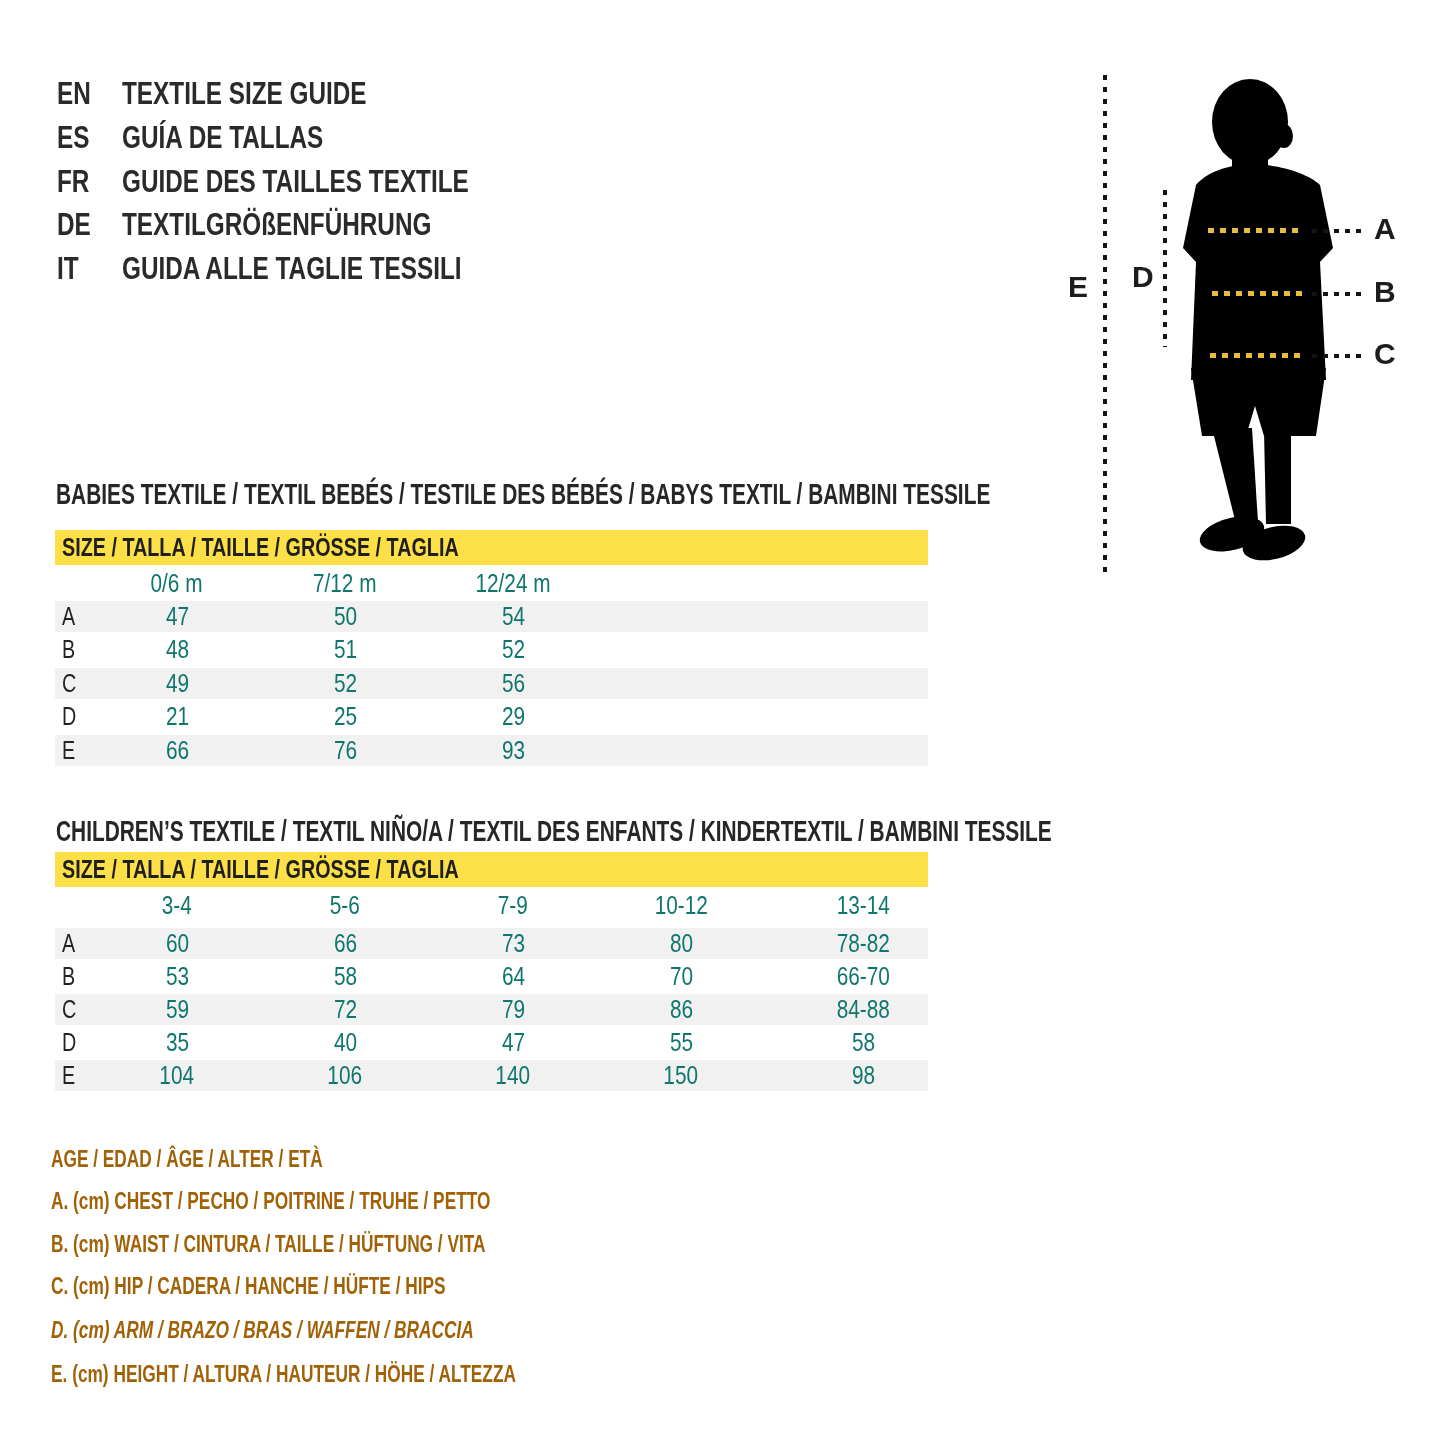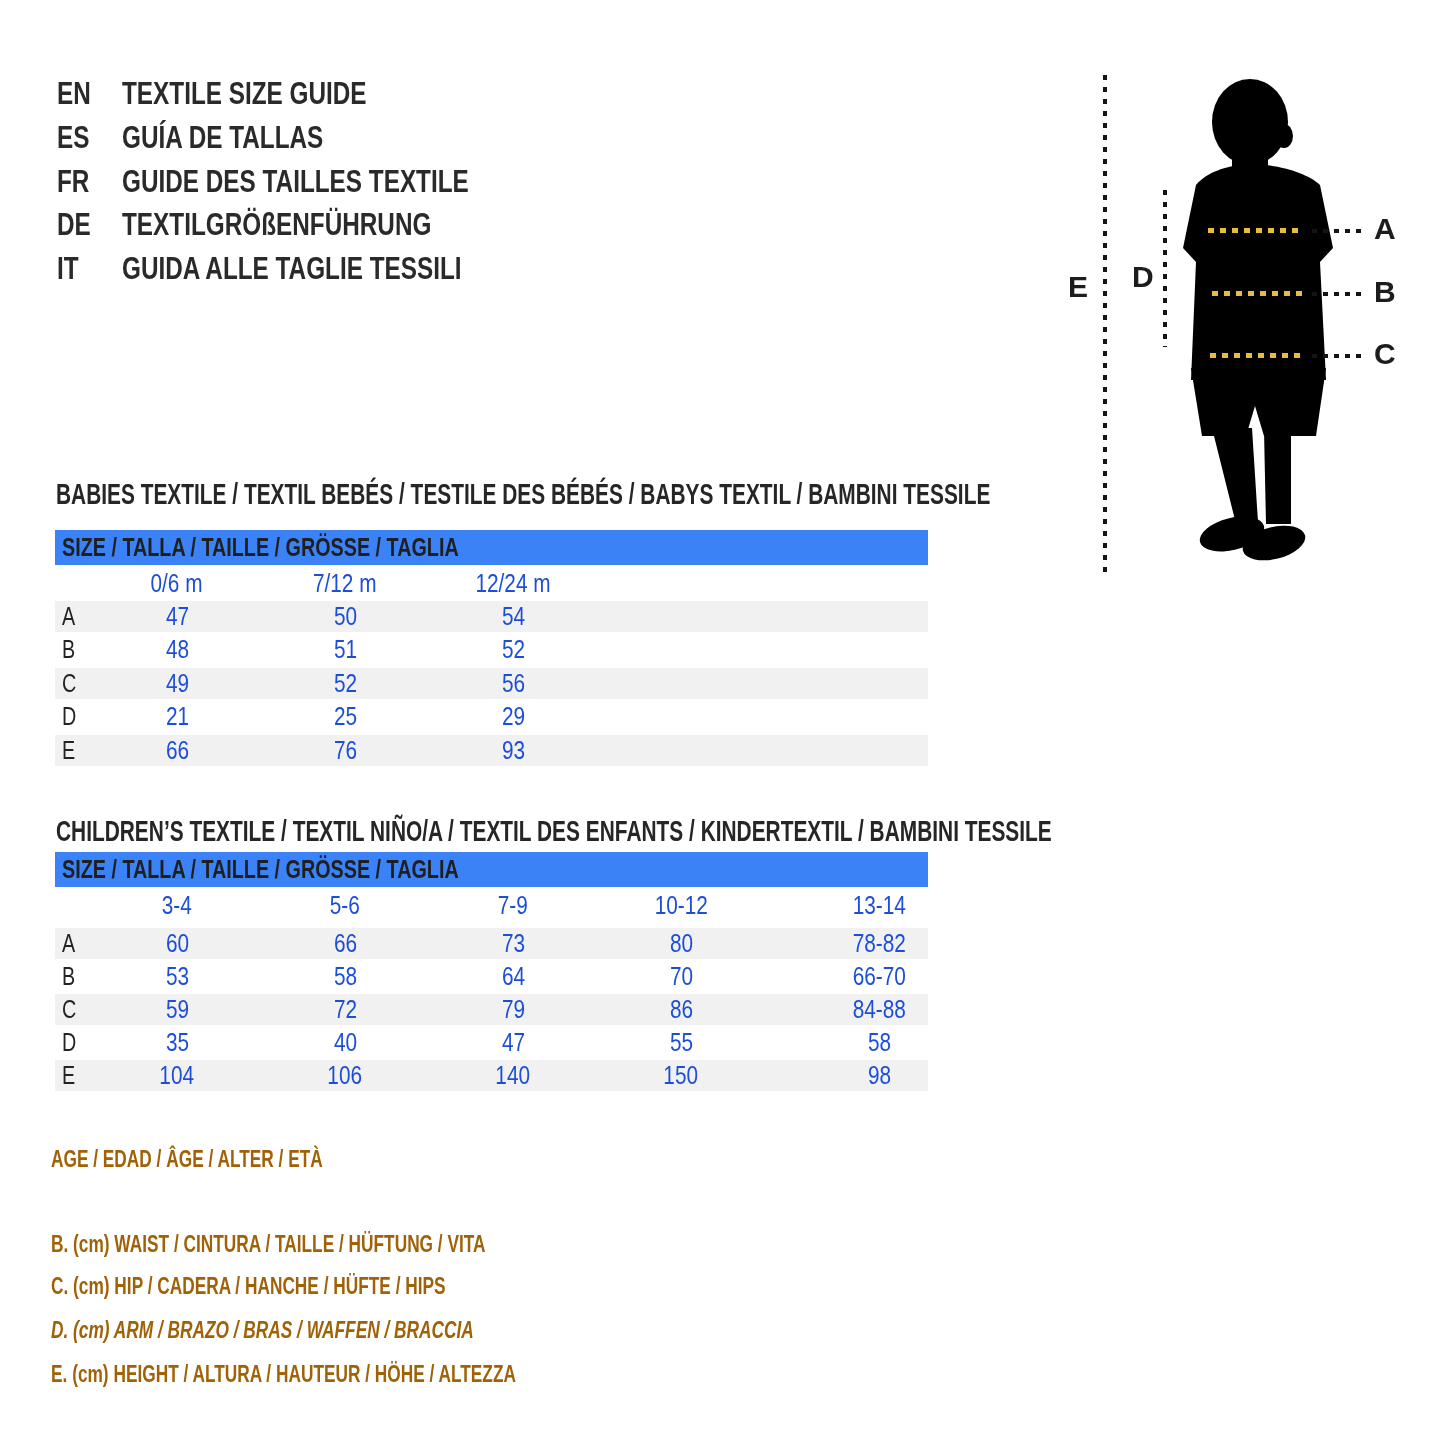--- a/index.html
+++ b/index.html
@@ -18,27 +18,27 @@
 
   
   .lang-row { position:absolute; left:57px; height:32px; line-height:32px; font-size:32px; font-weight:700; color:#2a2a2a; }
   .lang-code { position:absolute; left:0; top:0; }
   .lang-title { position:absolute; left:65px; top:0; }
 
   
   .section-title { position:absolute; left:56px; height:30px; line-height:30px; font-size:29px; font-weight:700; color:#262626; }
 
   
-  .size-bar { position:absolute; left:55px; width:873px; height:35px; background:#3b82f6;
+  .size-bar { position:absolute; left:55px; width:873px; height:35px; background:#fde047;
               line-height:35px; font-size:26px; font-weight:700; color:#1f1f1f; padding-left:7px; }
   .trow { position:absolute; left:55px; width:873px; height:31px; line-height:31px; font-size:26px; }
   .trow .rlabel { position:absolute; left:7px; top:0; width:40px; font-weight:400; color:#232323; }
-  .tcell { position:absolute; top:0; width:140px; text-align:center; font-weight:400; color:#1d4ed8; }
+  .tcell { position:absolute; top:0; width:140px; text-align:center; font-weight:400; color:#0f766e; }
   .band { background:#f1f1f1; }
-  .c1 { left:52px; } .c2 { left:220px; } .c3 { left:388px; } .c4 { left:556px; } .c5 { left:754px; }
+  .c1 { left:52px; } .c2 { left:220px; } .c3 { left:388px; } .c4 { left:556px; } .c5 { left:738px; }
 
   
   .legend-line { position:absolute; left:51px; height:29px; line-height:29px; font-size:24px; font-weight:700; color:#a16207; }
 
   
   .vdots { position:absolute; width:4px;
            background:repeating-linear-gradient(180deg,#141414 0 5px,transparent 5px 12px); }
   .ydash { position:absolute; height:5px;
            background:repeating-linear-gradient(90deg,#e7bd39 0 6px,transparent 6px 12px); }
   .bdots { position:absolute; height:4px;
@@ -207,20 +207,23 @@
     <span class="tcell c1"><span class="condc">104</span></span>
     <span class="tcell c2"><span class="condc">106</span></span>
     <span class="tcell c3"><span class="condc">140</span></span>
     <span class="tcell c4"><span class="condc">150</span></span>
     <span class="tcell c5"><span class="condc">98</span></span>
   </div>
 
   <div class="legend-line" style="top:1144px;">
     <span class="condt">AGE / EDAD / ÂGE / ALTER / ETÀ</span>
   </div>
+  <div class="legend-line" style="top:1186px;">
+    <span class="condt">A. (cm) CHEST / PECHO / POITRINE / TRUHE / PETTO</span>
+  </div>
   <div class="legend-line" style="top:1229px;">
     <span class="condt">B. (cm) WAIST / CINTURA / TAILLE / HÜFTUNG / VITA</span>
   </div>
   <div class="legend-line" style="top:1271px;">
     <span class="condt">C. (cm) HIP / CADERA / HANCHE / HÜFTE / HIPS</span>
   </div>
   <div class="legend-line" style="top:1315px;font-style:italic;">
     <span class="condt">D. (cm) ARM / BRAZO / BRAS / WAFFEN / BRACCIA</span>
   </div>
   <div class="legend-line" style="top:1359px;text-align:right;">

